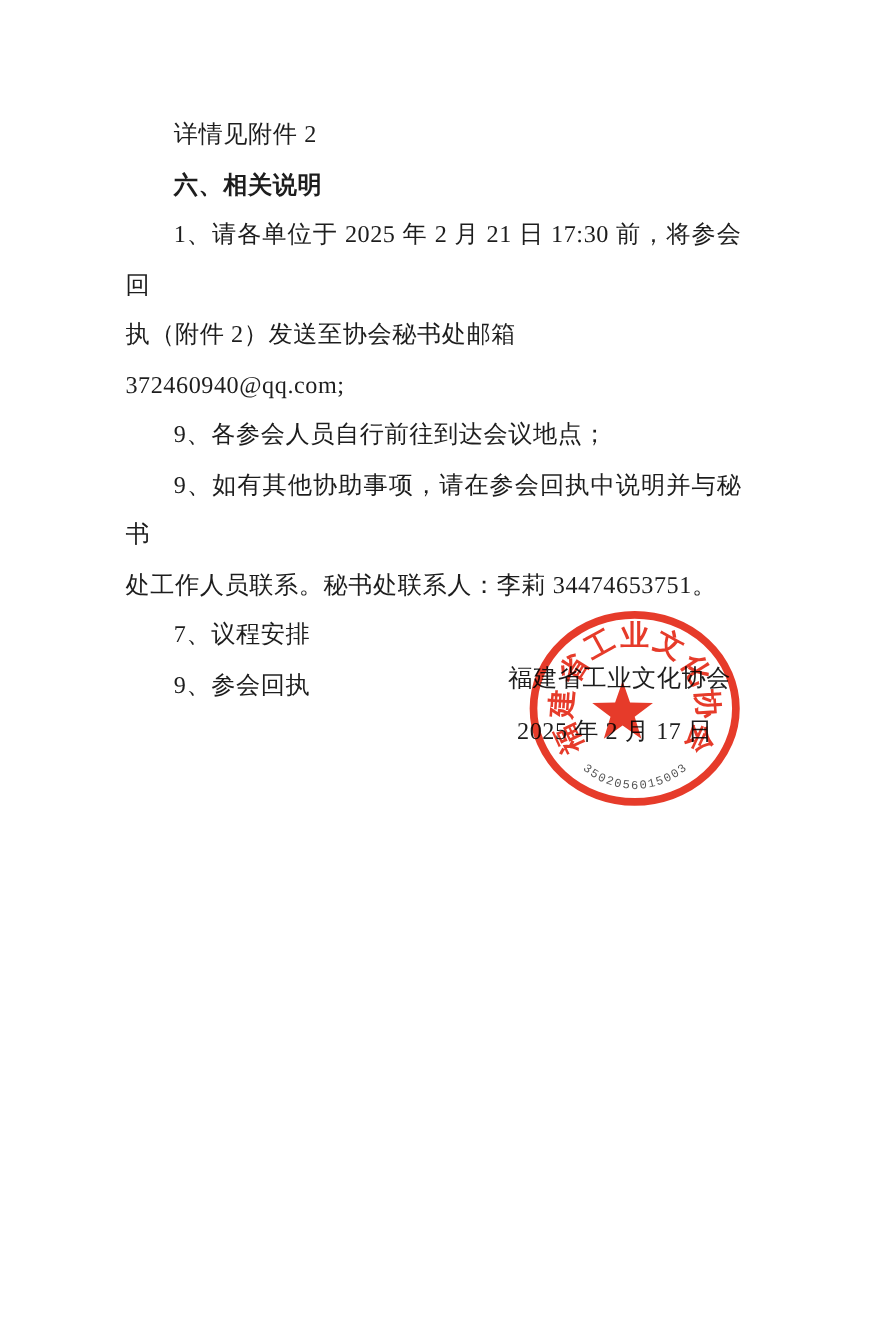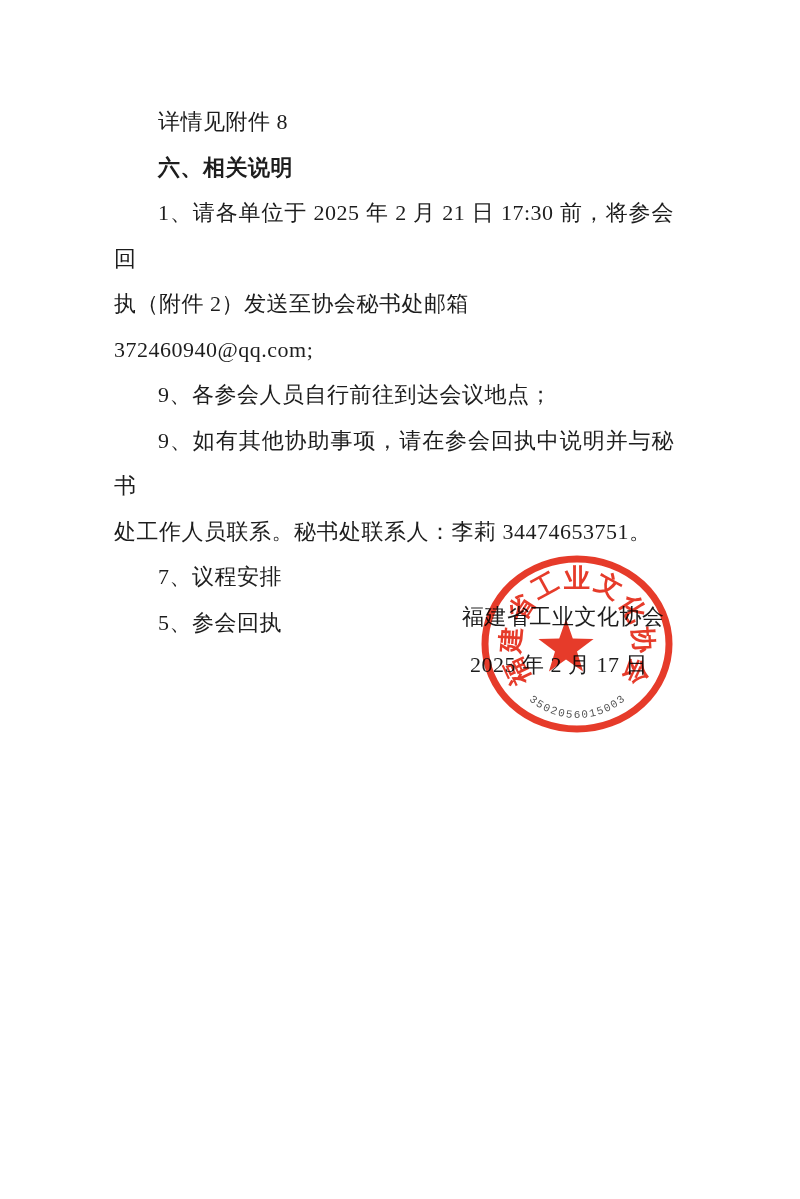--- a/index.html
+++ b/index.html
@@ -37,29 +37,29 @@
     font-family:"Liberation Mono","DejaVu Sans Mono",monospace;
     text-anchor:middle; dominant-baseline:central;
   }
 </style>
 </head>
 <body>
 
 <div class="page">
 
   <div class="doc-body">
-    <div class="doc-line ind">详情见附件 8</div>
+    <div class="doc-line ind">详情见附件 2</div>
     <div class="doc-line ind bold">六、相关说明</div>
     <div class="doc-line ind fill">1、请各单位于 2025 年 2 月 21 日 17:30 前，将参会回</div>
     <div class="doc-line">执（附件 2）发送至协会秘书处邮箱 372460940@qq.com;</div>
     <div class="doc-line ind">9、各参会人员自行前往到达会议地点；</div>
     <div class="doc-line ind fill">9、如有其他协助事项，请在参会回执中说明并与秘书</div>
     <div class="doc-line">处工作人员联系。秘书处联系人：李莉 34474653751。</div>
     <div class="doc-line ind">7、议程安排</div>
-    <div class="doc-line ind">5、参会回执</div>
+    <div class="doc-line ind">9、参会回执</div>
   </div>
 
   <div class="signature">福建省工业文化协会</div>
   <div class="sig-date">2025 年 2 月 17 日</div>
 
   <div class="seal-wrap">
     <svg id="seal-svg" width="320" height="320" viewBox="0 0 320 320" xmlns="http://www.w3.org/2000/svg">
       <ellipse class="seal-ring" cx="160" cy="160" rx="92" ry="85"></ellipse>
       <polygon class="seal-star" points="149,135 155.8,154.6 176.6,155 160,167.6 166.1,187.5 149,175.6 131.9,187.5 138,167.6 121.4,155 142.2,154.6"></polygon>
       <g id="seal-arc-chars">

